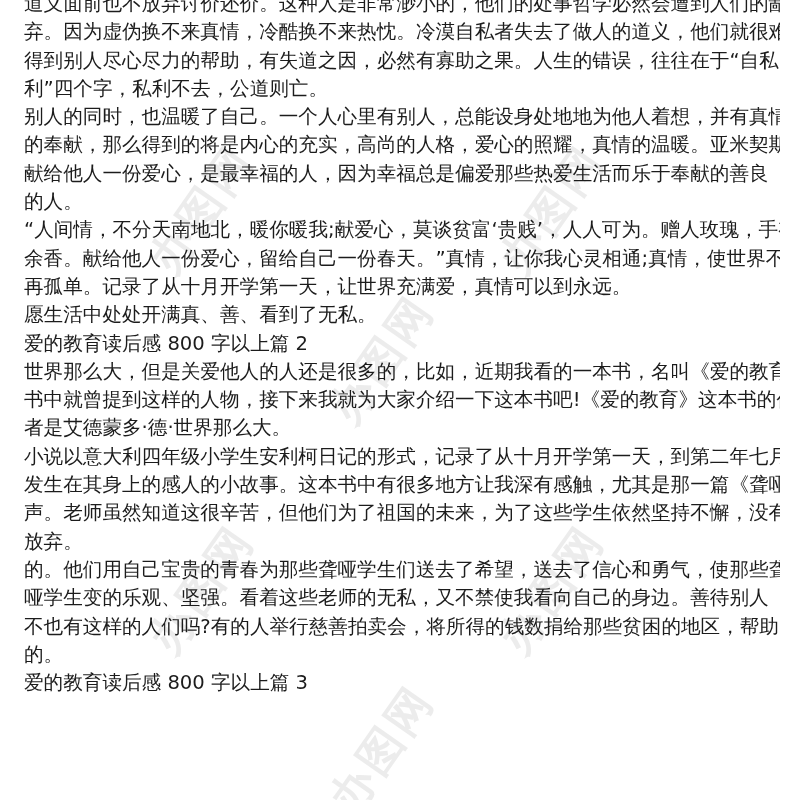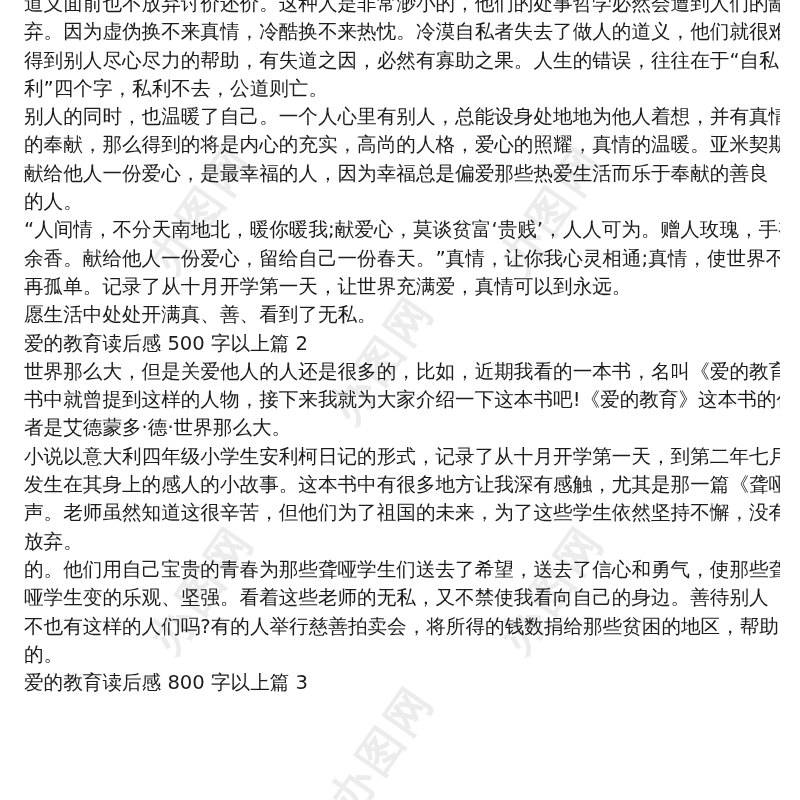--- a/index.html
+++ b/index.html
@@ -35,21 +35,21 @@
   <span class="line">得到别人尽心尽力的帮助，有失道之因，必然有寡助之果。人生的错误，往往在于“自私自</span>
   <span class="line">利”四个字，私利不去，公道则亡。</span>
   <span class="line">别人的同时，也温暖了自己。一个人心里有别人，总能设身处地地为他人着想，并有真情</span>
   <span class="line">的奉献，那么得到的将是内心的充实，高尚的人格，爱心的照耀，真情的温暖。亚米契斯</span>
   <span class="line">献给他人一份爱心，是最幸福的人，因为幸福总是偏爱那些热爱生活而乐于奉献的善良</span>
   <span class="line">的人。</span>
   <span class="line">“人间情，不分天南地北，暖你暖我;献爱心，莫谈贫富‘贵贱’，人人可为。赠人玫瑰，手有</span>
   <span class="line">余香。献给他人一份爱心，留给自己一份春天。”真情，让你我心灵相通;真情，使世界不</span>
   <span class="line">再孤单。记录了从十月开学第一天，让世界充满爱，真情可以到永远。</span>
   <span class="line">愿生活中处处开满真、善、看到了无私。</span>
-  <span class="line">爱的教育读后感 500 字以上篇 2</span>
+  <span class="line">爱的教育读后感 800 字以上篇 2</span>
   <span class="line">世界那么大，但是关爱他人的人还是很多的，比如，近期我看的一本书，名叫《爱的教育》，</span>
   <span class="line">书中就曾提到这样的人物，接下来我就为大家介绍一下这本书吧!《爱的教育》这本书的作</span>
   <span class="line">者是艾德蒙多·德·世界那么大。</span>
   <span class="line">小说以意大利四年级小学生安利柯日记的形式，记录了从十月开学第一天，到第二年七月</span>
   <span class="line">发生在其身上的感人的小故事。这本书中有很多地方让我深有感触，尤其是那一篇《聋哑</span>
   <span class="line">声。老师虽然知道这很辛苦，但他们为了祖国的未来，为了这些学生依然坚持不懈，没有</span>
   <span class="line">放弃。</span>
   <span class="line">的。他们用自己宝贵的青春为那些聋哑学生们送去了希望，送去了信心和勇气，使那些聋</span>
   <span class="line">哑学生变的乐观、坚强。看着这些老师的无私，又不禁使我看向自己的身边。善待别人</span>
   <span class="line">不也有这样的人们吗?有的人举行慈善拍卖会，将所得的钱数捐给那些贫困的地区，帮助了</span>

